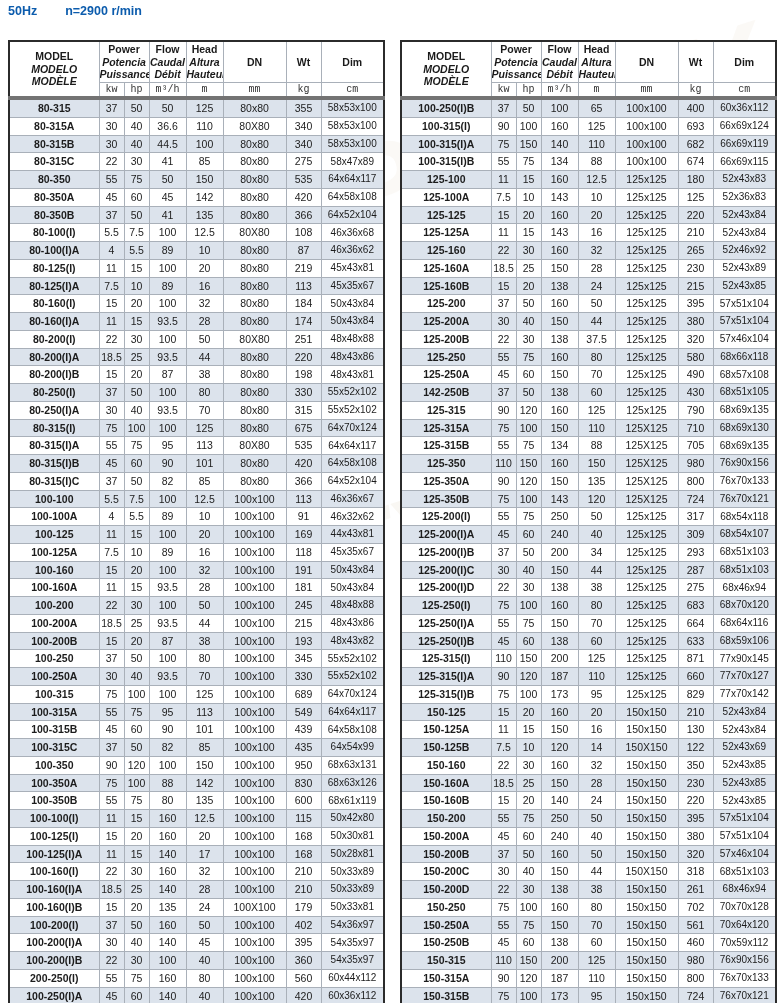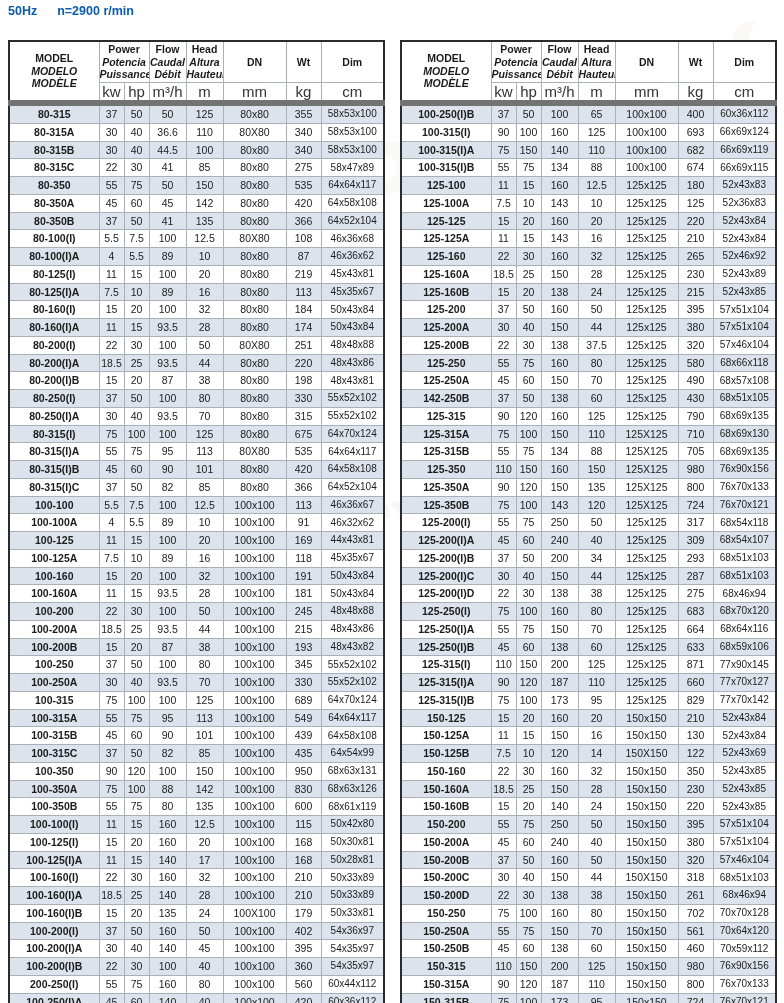--- a/index.html
+++ b/index.html
@@ -2,37 +2,37 @@
 <html><head>
 <meta charset="utf-8">
 <style>
   html,body{margin:0;padding:0;background:#ffffff;}
   .page{position:relative;width:784px;height:1003px;background:#ffffff;overflow:hidden;
         font-family:"Liberation Sans", sans-serif;}
   .page-header{position:absolute;top:4px;left:8px;right:10px;display:flex;
                justify-content:space-between;align-items:center;}
   .doc-title{font-size:12.5px;font-weight:bold;color:#0c5cad;}
   .doc-title .it{font-style:italic;}
-  .freq-block{display:flex;gap:20px;font-size:12.5px;font-weight:bold;color:#0c5cad;}
+  .freq-block{display:flex;gap:28px;font-size:12.5px;font-weight:bold;color:#0c5cad;}
   .watermark{position:absolute;font-size:120px;font-weight:bold;font-style:italic;
              color:rgba(190,165,120,0.09);transform:rotate(-18deg);white-space:nowrap;
              pointer-events:none;z-index:0;}
   .wm1{left:40px;top:520px;}
   .wm2{left:330px;top:60px;color:rgba(200,175,130,0.07);}
   .tbl-wrap{position:absolute;top:40px;z-index:1;}
   .tbl-left{left:8px;}
   .tbl-right{left:400px;}
   table{border-collapse:collapse;table-layout:fixed;width:375px;
         border:2px solid #2b2b2b;background:#ffffff;}
   th,td{border:1px solid #a9b0b9;text-align:center;vertical-align:middle;
         padding:0;overflow:hidden;white-space:nowrap;}
-  thead{border-bottom:6px solid #737373;}
+  thead{border-bottom:4px solid #737373;}
   .hrow-main th{height:40px;font-size:10.5px;font-weight:bold;color:#1a1a1a;line-height:1.2;}
   .hrow-main .sub{font-style:italic;}
-  .hrow-units td{height:13px;font-size:15px;font-weight:normal;color:#333;}
+  .hrow-units td{height:13px;font-size:10px;font-weight:normal;color:#333;font-family:Liberation Mono, monospace;}
   tbody td{height:16.75px;font-size:10.5px;color:#1c1c1c;line-height:1;}
   tbody tr:nth-child(odd){background:#dce3ec;}
   td.model-cell{font-weight:bold;}
   td.dim-cell{font-size:10px;}
   col.c-model{width:90px;} col.c-kw{width:25px;} col.c-hp{width:25px;}
   col.c-flow{width:37px;} col.c-head{width:37px;} col.c-dn{width:63px;}
   col.c-wt{width:35px;} col.c-dim{width:63px;}
 </style>
 </head>
 <body>

